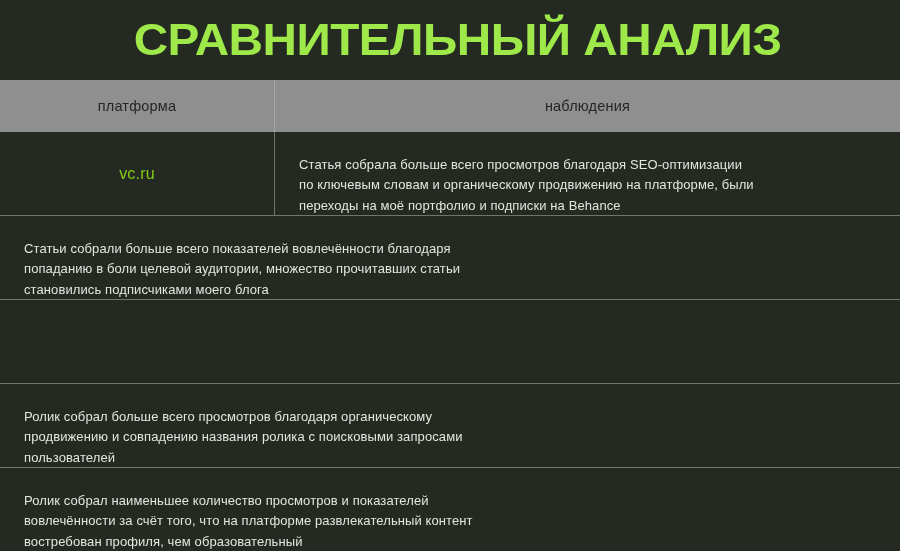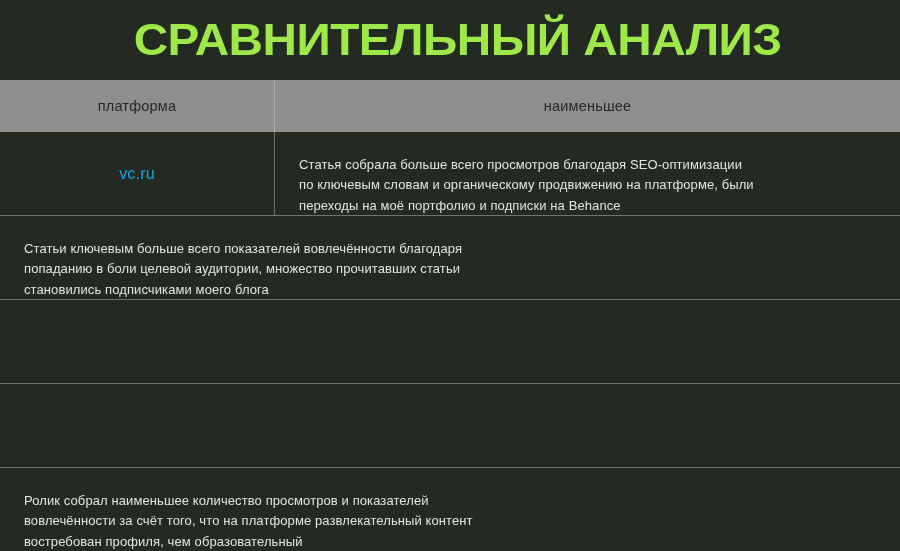--- a/index.html
+++ b/index.html
@@ -97,21 +97,21 @@
   }
 
   .cell-platform {
     width: 275px;
     flex: 0 0 275px;
     box-sizing: border-box;
     display: flex;
     align-items: center;
     justify-content: center;
     border-right: 1px solid #6e756a;
-    color: #0ea5e9;
+    color: #84cc16;
     font-size: 16px;
     letter-spacing: 0.2px;
     padding: 0 10px;
     text-align: center;
   }
 
   .cell-notes {
     flex: 1 1 auto;
     box-sizing: border-box;
     display: flex;
@@ -133,46 +133,51 @@
 <div class="page">
 
   <div class="title-bar">
     <div class="title">СРАВНИТЕЛЬНЫЙ АНАЛИЗ</div>
   </div>
 
   <div class="table">
 
     <div class="thead">
       <div class="th th-platform">платформа</div>
-      <div class="th th-notes">наименьшее</div>
+      <div class="th th-notes">наблюдения</div>
     </div>
 
     <div class="tbody">
 
       <div class="row">
         <div class="cell-platform">vc.ru</div>
         <div class="cell-notes">
           <div class="note-text">Статья собрала больше всего просмотров благодаря SEO-оптимизации
 по ключевым словам и органическому продвижению на платформе, были
 переходы на моё портфолио и подписки на Behance</div>
         </div>
       </div>
 
       <div class="row">
         <div class="cell-notes">
-          <div class="note-text">Статьи ключевым больше всего показателей вовлечённости благодаря
+          <div class="note-text">Статьи собрали больше всего показателей вовлечённости благодаря
 попаданию в боли целевой аудитории, множество прочитавших статьи
 становились подписчиками моего блога</div>
         </div>
       </div>
 
       <div class="row">
       </div>
 
       <div class="row">
+        <div class="cell-notes">
+          <div class="note-text">Ролик собрал больше всего просмотров благодаря органическому
+продвижению и совпадению названия ролика с поисковыми запросами
+пользователей</div>
+        </div>
       </div>
 
       <div class="row">
         <div class="cell-notes">
           <div class="note-text">Ролик собрал наименьшее количество просмотров и показателей
 вовлечённости за счёт того, что на платформе развлекательный контент
 востребован профиля, чем образовательный</div>
         </div>
       </div>
 

